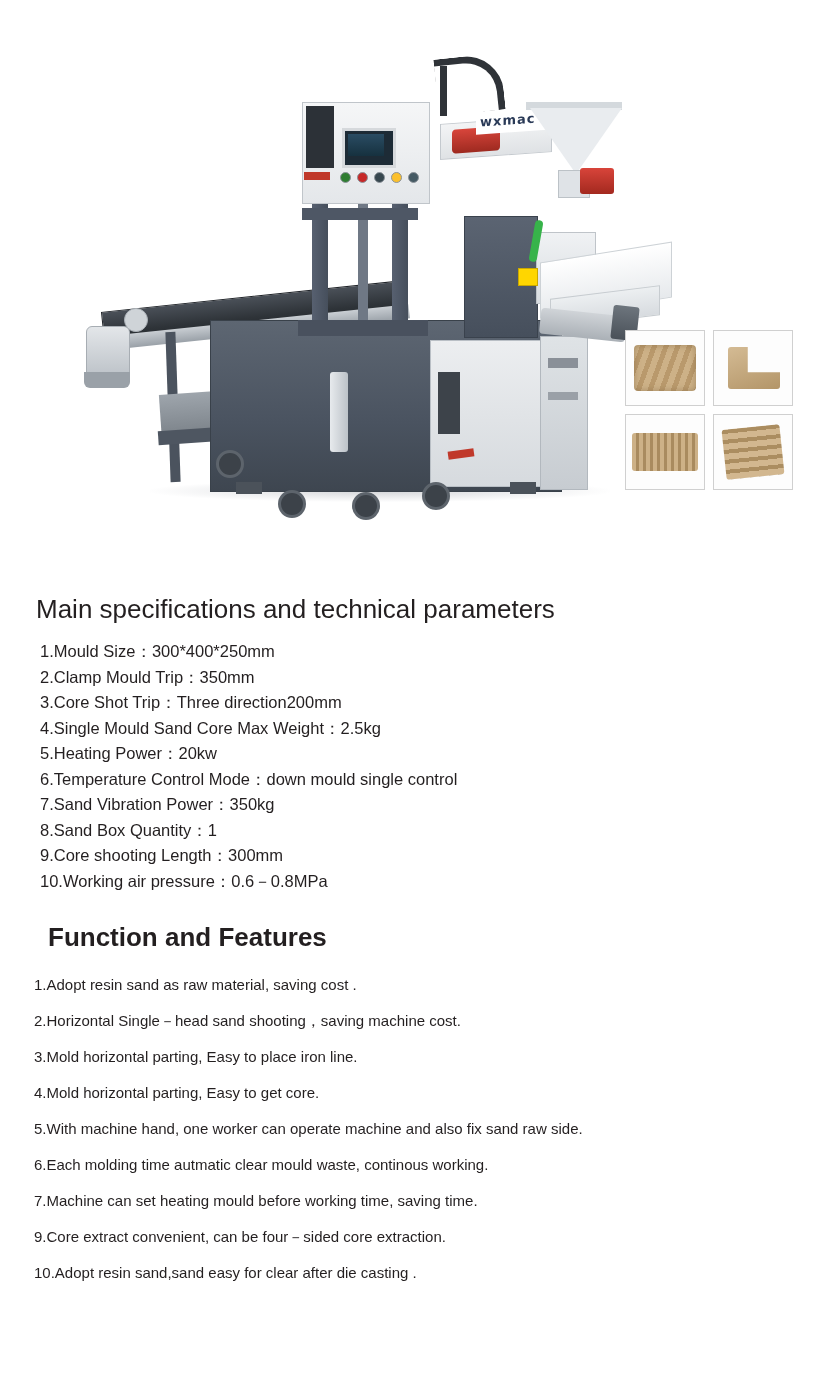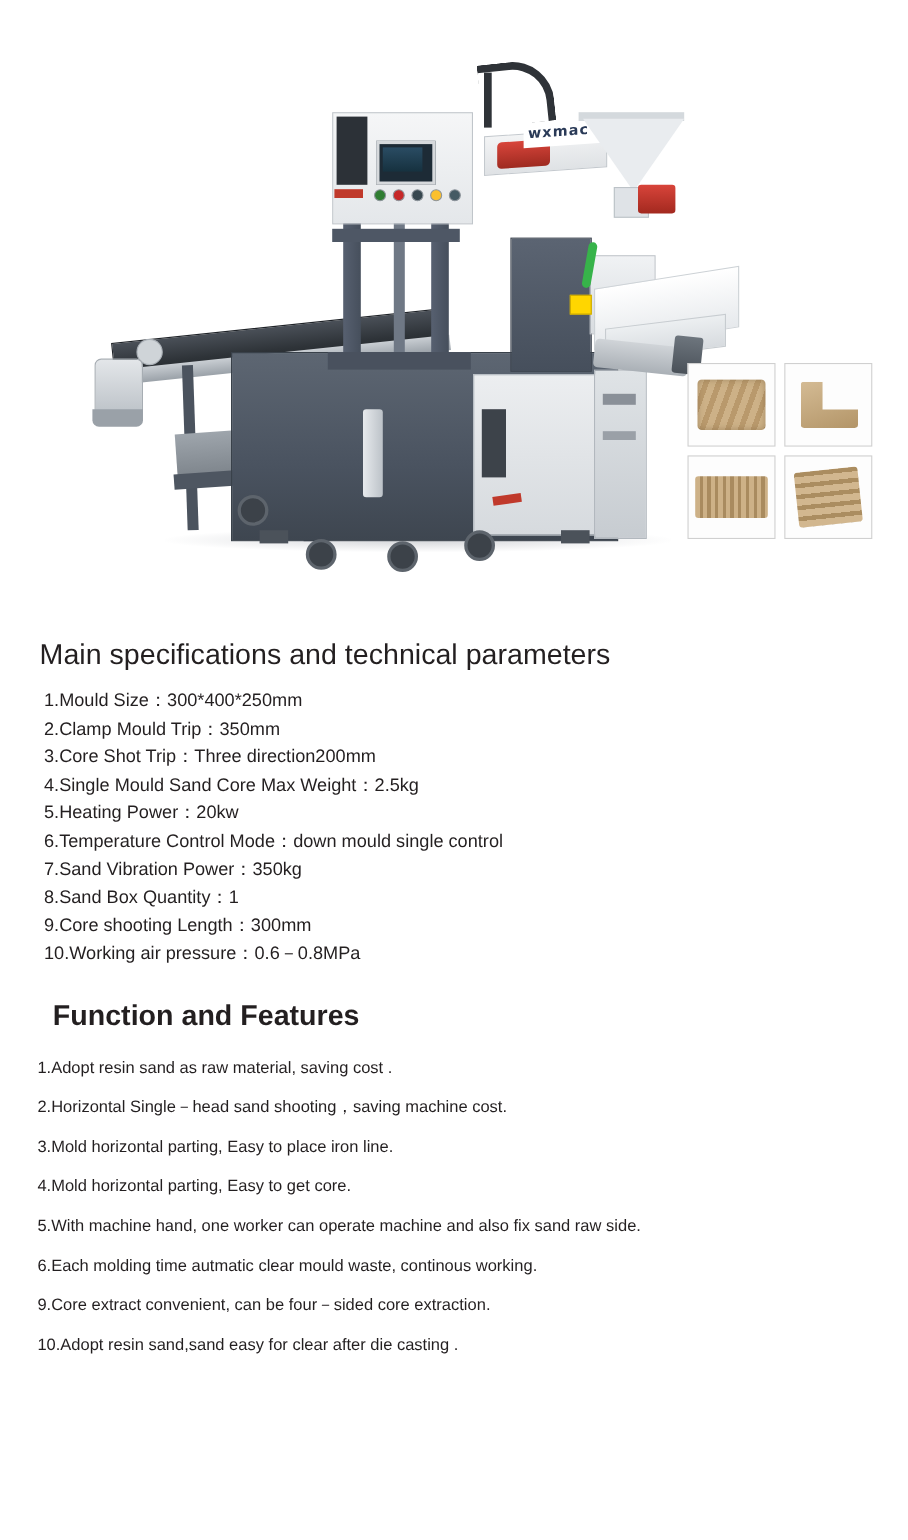--- a/index.html
+++ b/index.html
@@ -345,21 +345,21 @@
     left: 10px; top: 12px; width: 58px; height: 50px;
     background:
       repeating-linear-gradient(0deg,#d2b78f 0 6px,#ab8d60 6px 10px);
     border-radius: 3px;
     transform: rotate(-6deg);
   }
 
   
   .content {
     position: absolute;
-    left: 0; top: 540px;
+    left: 0; top: 554px;
     width: 825px;
   }
   h2.section-title {
     margin: 40px 0 14px 36px;
     font-size: 26px;
     font-weight: normal;
     color: #231f20;
     letter-spacing: 0;
   }
   h2.section-title.second {
@@ -498,17 +498,18 @@
     </ul>
 
     <h2 class="section-title second">Function and Features</h2>
     <ul class="feature-list">
       <li>1.Adopt resin sand as raw material, saving cost .</li>
       <li>2.Horizontal Single－head sand shooting，saving machine cost.</li>
       <li>3.Mold horizontal parting, Easy to place iron line.</li>
       <li>4.Mold horizontal parting, Easy to get core.</li>
       <li>5.With machine hand, one worker can operate machine and also fix sand raw side.</li>
       <li>6.Each molding time autmatic clear mould waste, continous working.</li>
+      <li>7.Machine can set heating mould before working time, saving time.</li>
       <li>9.Core extract convenient, can be four－sided core extraction.</li>
       <li>10.Adopt resin sand,sand easy for clear after die casting .</li>
     </ul>
   </div>
 </div>
 
 </body></html>

